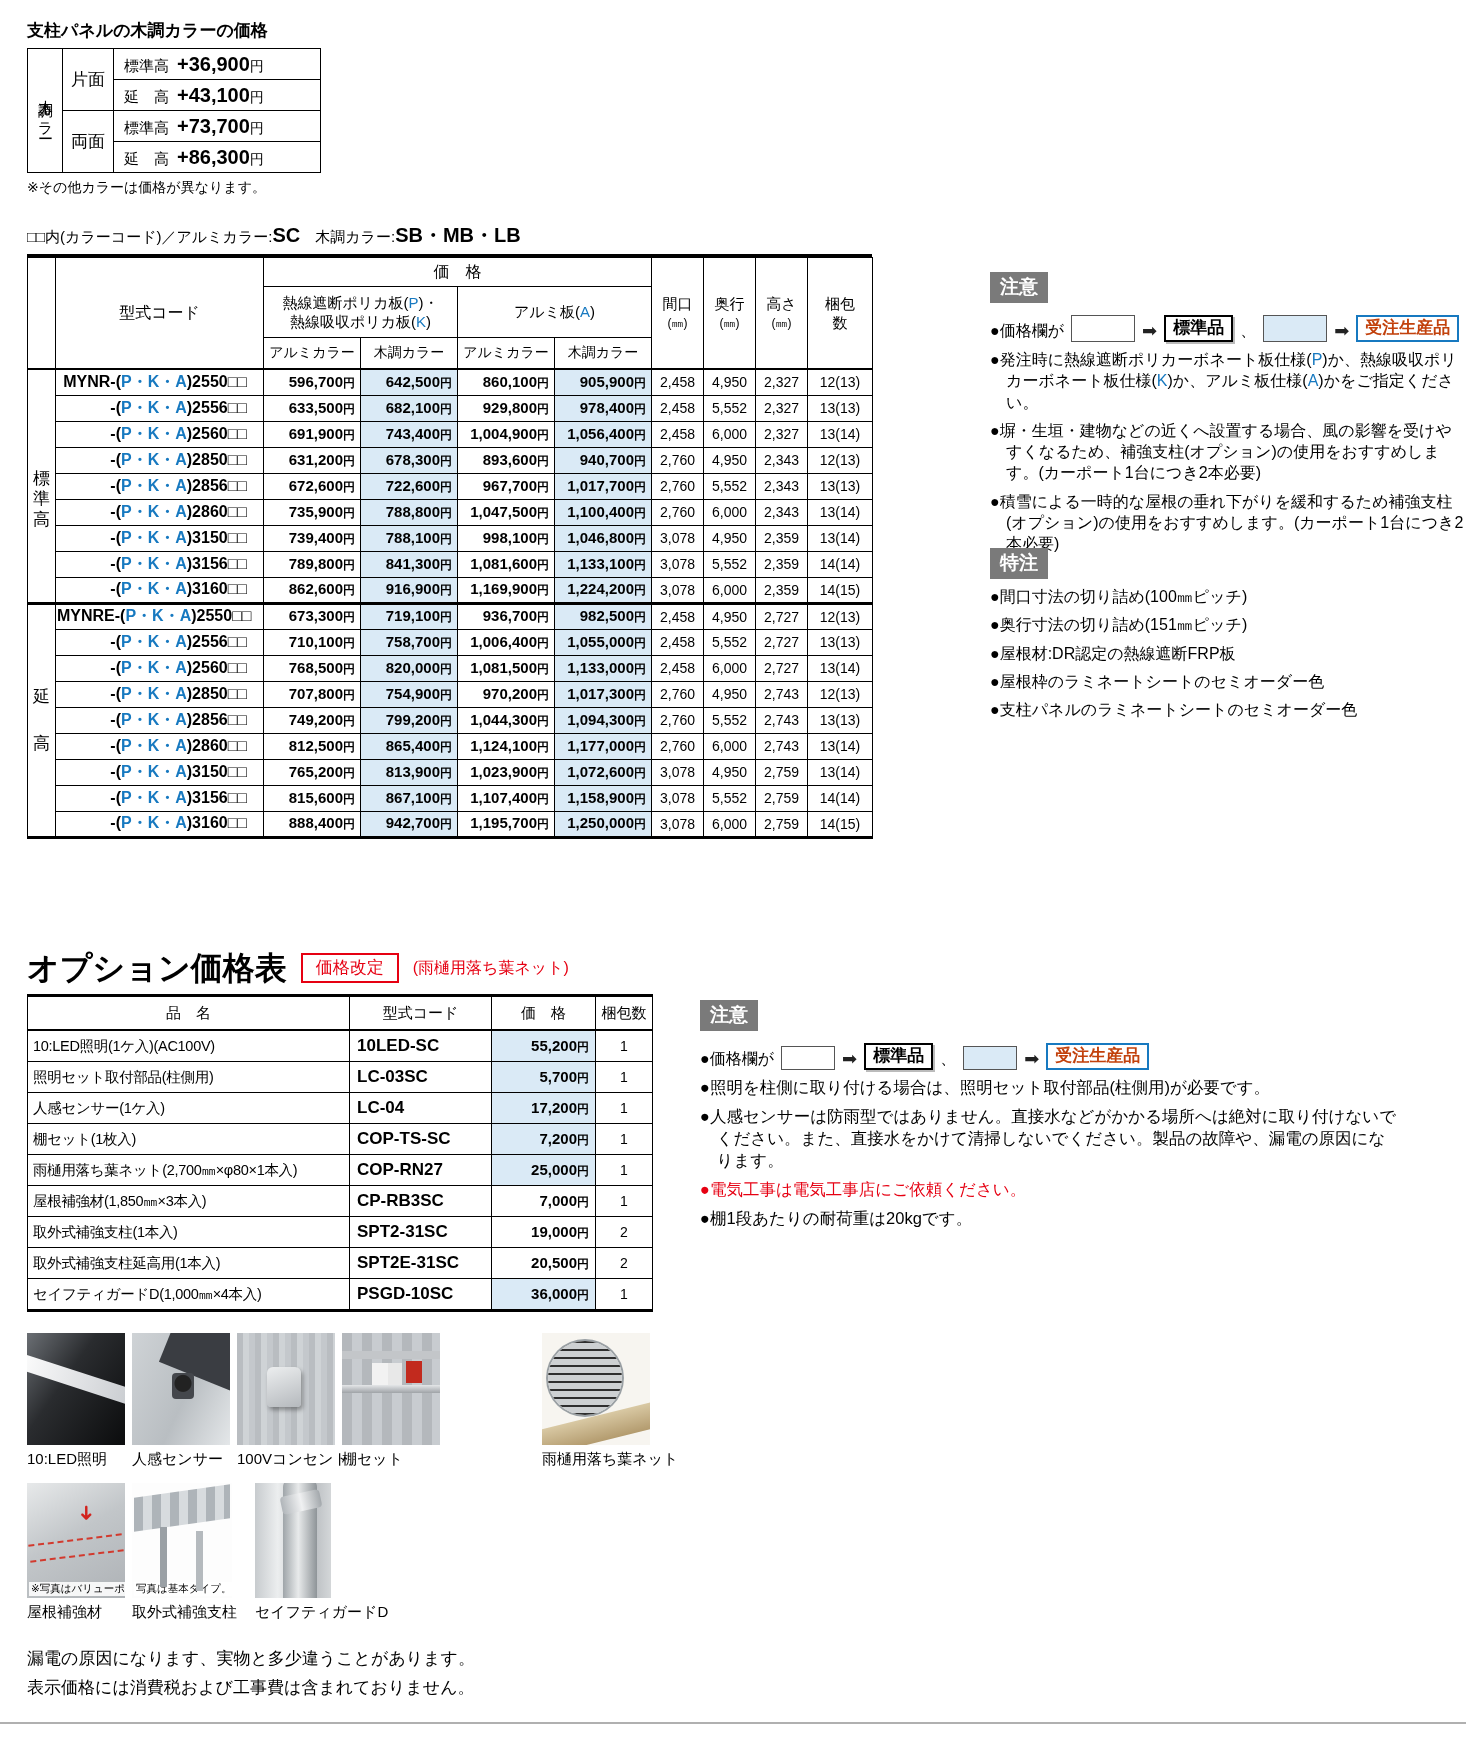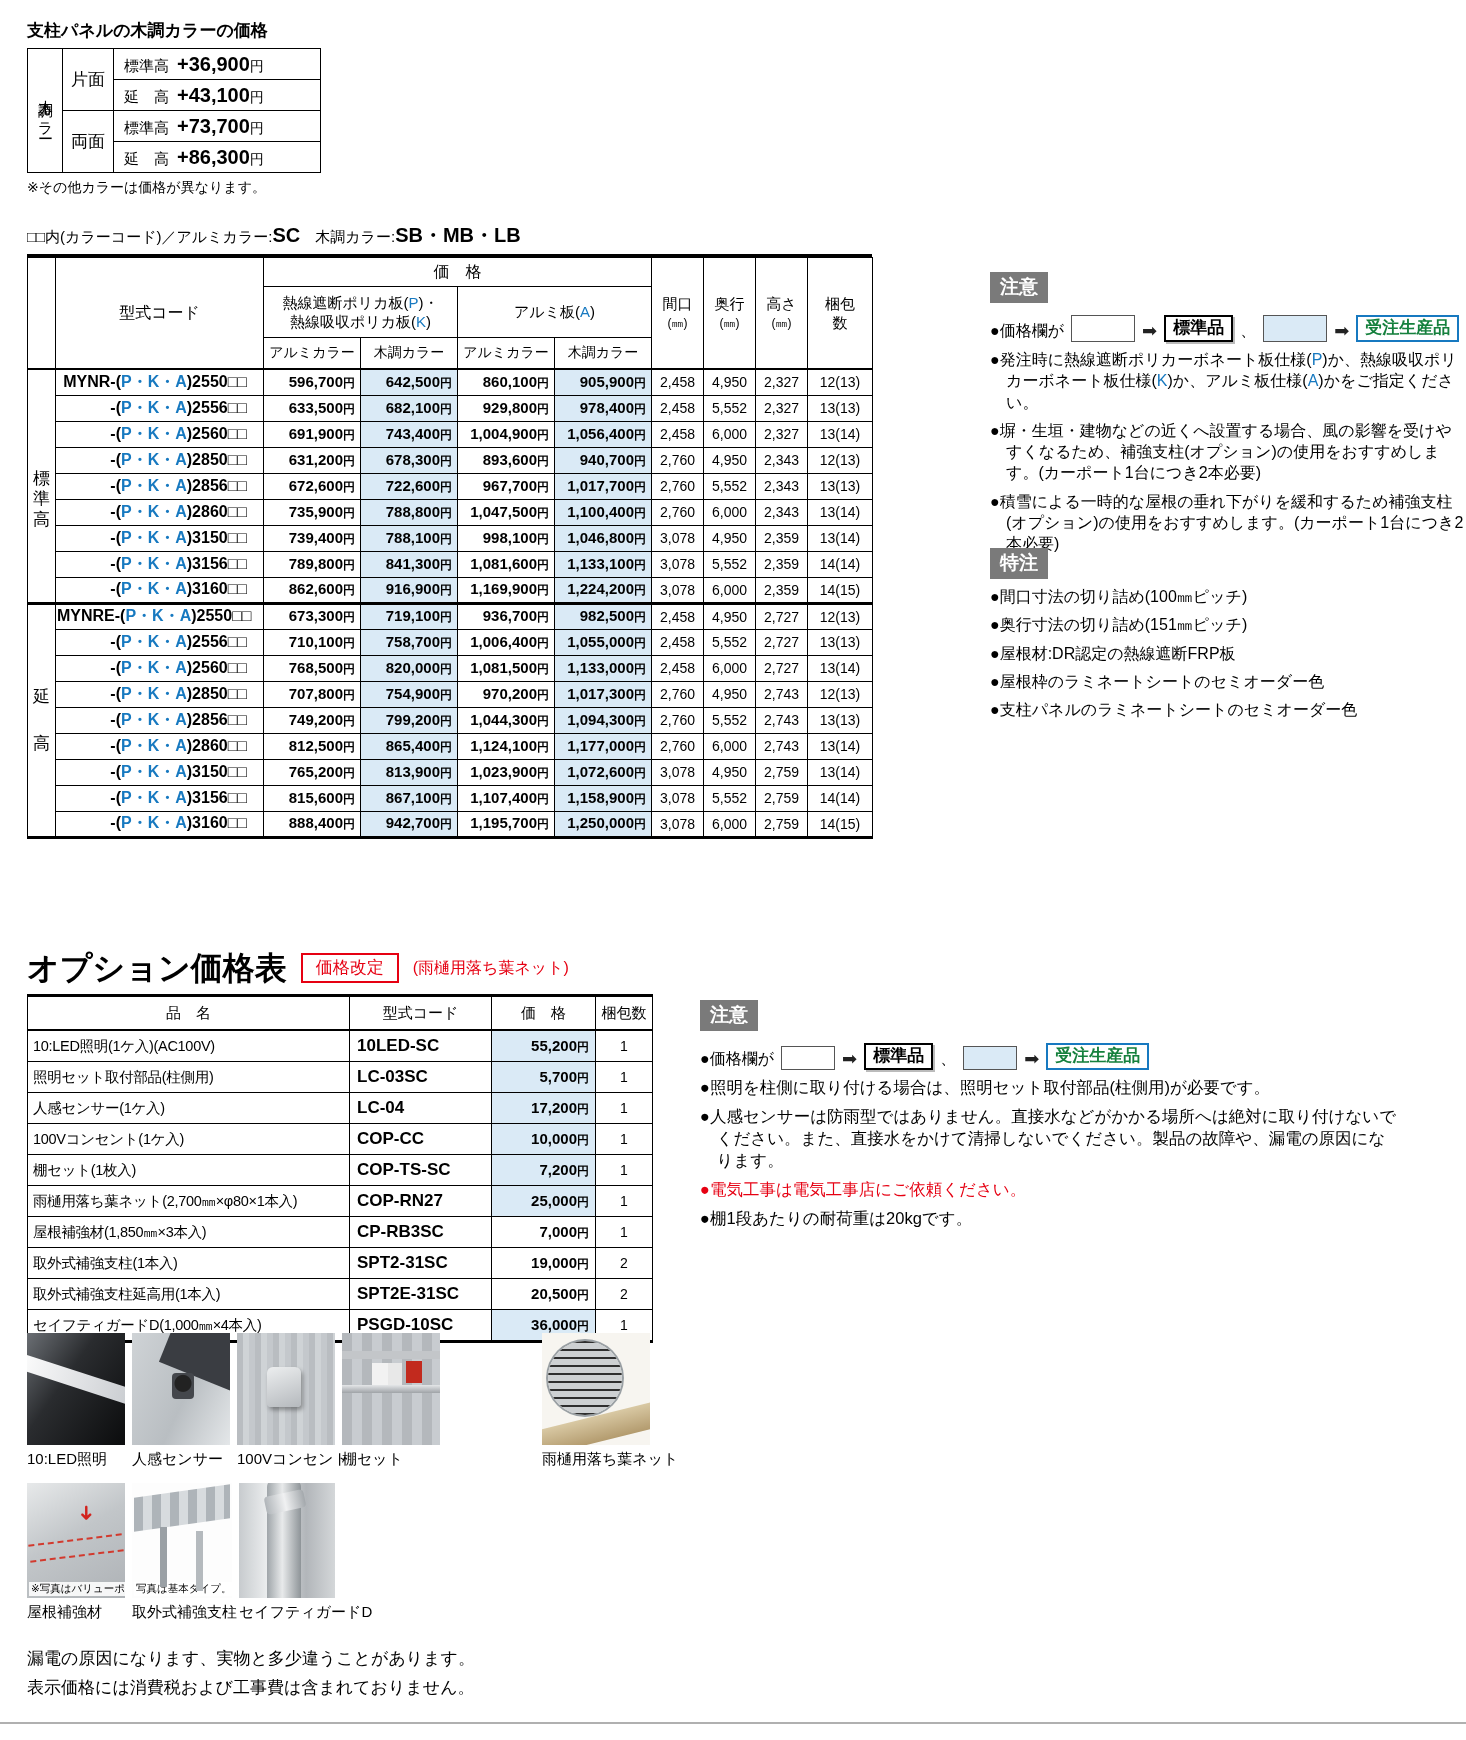--- a/index.html
+++ b/index.html
@@ -54,21 +54,21 @@
   .bullets .bullet.red{color:#e60012;}
   #notice1{left:990px;top:272px;width:476px;}
   #tokuchu{left:990px;top:548px;width:476px;}
   #notice2{left:700px;top:1000px;width:700px;}
   #notice2 .bullets .bullet{font-size:16.5px;}
   .lg{display:flex;align-items:flex-end;gap:7px;font-size:16px;margin:12px 0 2px;white-space:nowrap;}
   .lg .box{width:62px;height:25px;border:1px solid #555;background:#fff;display:inline-block;}
   .lg .box.bluebox{background:#daeaf6;}
   .lg .arr{font-size:18px;color:#222;}
   .lg .stamp{border:2px solid #000;font-weight:bold;font-size:17px;padding:0 7px;line-height:1.35;box-shadow:2px 2px 0 #bbb;}
-  .lg .stamp.order{border-color:#1779c0;color:#15803d;box-shadow:none;}
+  .lg .stamp.order{border-color:#1779c0;color:#c2410c;box-shadow:none;}
   .lg2 .box{width:52px;height:22px;}
 
   
   #option-sec{left:27px;top:952px;width:650px;}
   .opt-title-row{display:flex;align-items:center;gap:14px;margin-bottom:10px;}
   .h2{font-size:32px;font-weight:bold;line-height:1;}
   .badge{border:2px solid #e60012;color:#e60012;font-size:17px;padding:1px 13px 2px;}
   .badge-note{color:#e60012;font-size:16px;}
   table.ot{border-collapse:collapse;table-layout:fixed;width:625px;border-top:3px solid #000;border-bottom:3px solid #000;}
   .ot th{font-weight:normal;font-size:15px;border:1px solid #000;height:30px;border-top:none;}
@@ -87,21 +87,21 @@
   .ph .cap{font-size:15px;margin-top:5px;white-space:nowrap;}
   .row1 .img{height:112px;}
   .row2 .img{height:115px;}
   .pa1{left:0;top:0;width:98px;}
   .pa2{left:105px;top:0;width:98px;}
   .pa3{left:210px;top:0;width:98px;}
   .pa4{left:315px;top:0;width:98px;}
   .pa5{left:515px;top:0;width:108px;}
   .pb1{left:0;top:150px;width:98px;}
   .pb2{left:105px;top:150px;width:100px;}
-  .pb3{left:212px;top:150px;width:96px;}
+  .pb3{left:228px;top:150px;width:76px;}
   .pa1 .img{background:linear-gradient(125deg,#6b6f74 0%,#2a2c2f 40%,#0b0c0d 100%);}
   .pa1 .img::before{content:'';position:absolute;left:-12px;top:38px;width:120px;height:16px;background:linear-gradient(90deg,#fdfdfd,#c9ccd0);transform:rotate(18deg);}
   .pa2 .img{background:linear-gradient(115deg,#cfd3d6 0%,#b9bec2 55%,#e4e7e9 100%);}
   .pa2 .img::before{content:'';position:absolute;right:-18px;top:-18px;width:80px;height:64px;background:#3a3d42;transform:rotate(22deg);}
   .pa2 .img::after{content:'';position:absolute;left:40px;top:40px;width:22px;height:26px;background:radial-gradient(circle at 50% 40%,#222 0 8px,#44474c 9px);border-radius:4px;}
   .pa3 .img{background:repeating-linear-gradient(90deg,#b9bdc1 0 6px,#cfd3d6 6px 12px,#c4c8cc 12px 18px);}
   .pa3 .img::before{content:'';position:absolute;left:30px;top:34px;width:34px;height:40px;background:linear-gradient(160deg,#eceeef,#b5b9bd);border-radius:6px 6px 4px 4px;box-shadow:2px 3px 4px rgba(0,0,0,.35);}
   .pa4 .img{background:repeating-linear-gradient(90deg,#b4b8bc 0 10px,#c8ccd0 10px 20px);}
   .pa4 .img::before{content:'';position:absolute;left:0;top:52px;width:100%;height:8px;background:linear-gradient(#e4e6e8,#9fa3a7);box-shadow:0 -34px 0 #c3c6c9;}
   .pa4 .img::after{content:'';position:absolute;left:64px;top:28px;width:16px;height:22px;background:#c22a1e;box-shadow:-34px 2px 0 #f2f2f2,-20px 2px 0 #e8e8e8;}
@@ -456,26 +456,20 @@
           <td class="oprice mto">5,700<span class="yen">円</span></td>
           <td class="opack">1</td>
         </tr>
         <tr>
           <td class="oname">人感センサー(1ケ入)</td>
           <td class="ocode">LC-04</td>
           <td class="oprice mto">17,200<span class="yen">円</span></td>
           <td class="opack">1</td>
         </tr>
         <tr>
-          <td class="oname">100Vコンセント(1ケ入)</td>
-          <td class="ocode">COP-CC</td>
-          <td class="oprice mto">10,000<span class="yen">円</span></td>
-          <td class="opack">1</td>
-        </tr>
-        <tr>
           <td class="oname">棚セット(1枚入)</td>
           <td class="ocode">COP-TS-SC</td>
           <td class="oprice mto">7,200<span class="yen">円</span></td>
           <td class="opack">1</td>
         </tr>
         <tr>
           <td class="oname">雨樋用落ち葉ネット(2,700㎜×φ80×1本入)</td>
           <td class="ocode">COP-RN27</td>
           <td class="oprice mto">25,000<span class="yen">円</span></td>
           <td class="opack">1</td>

